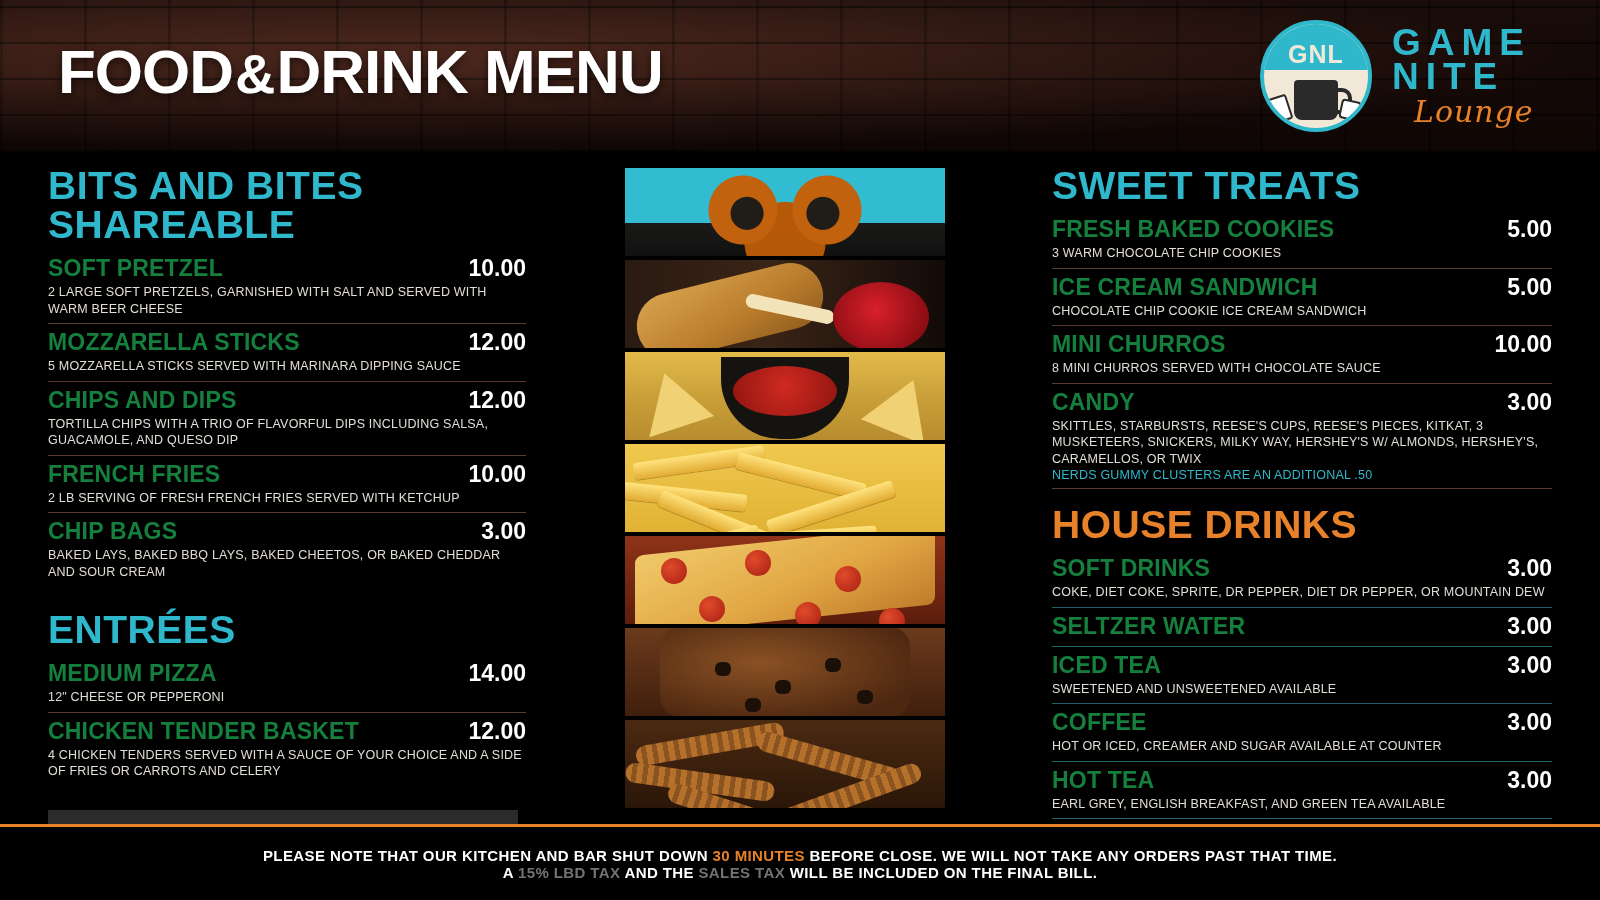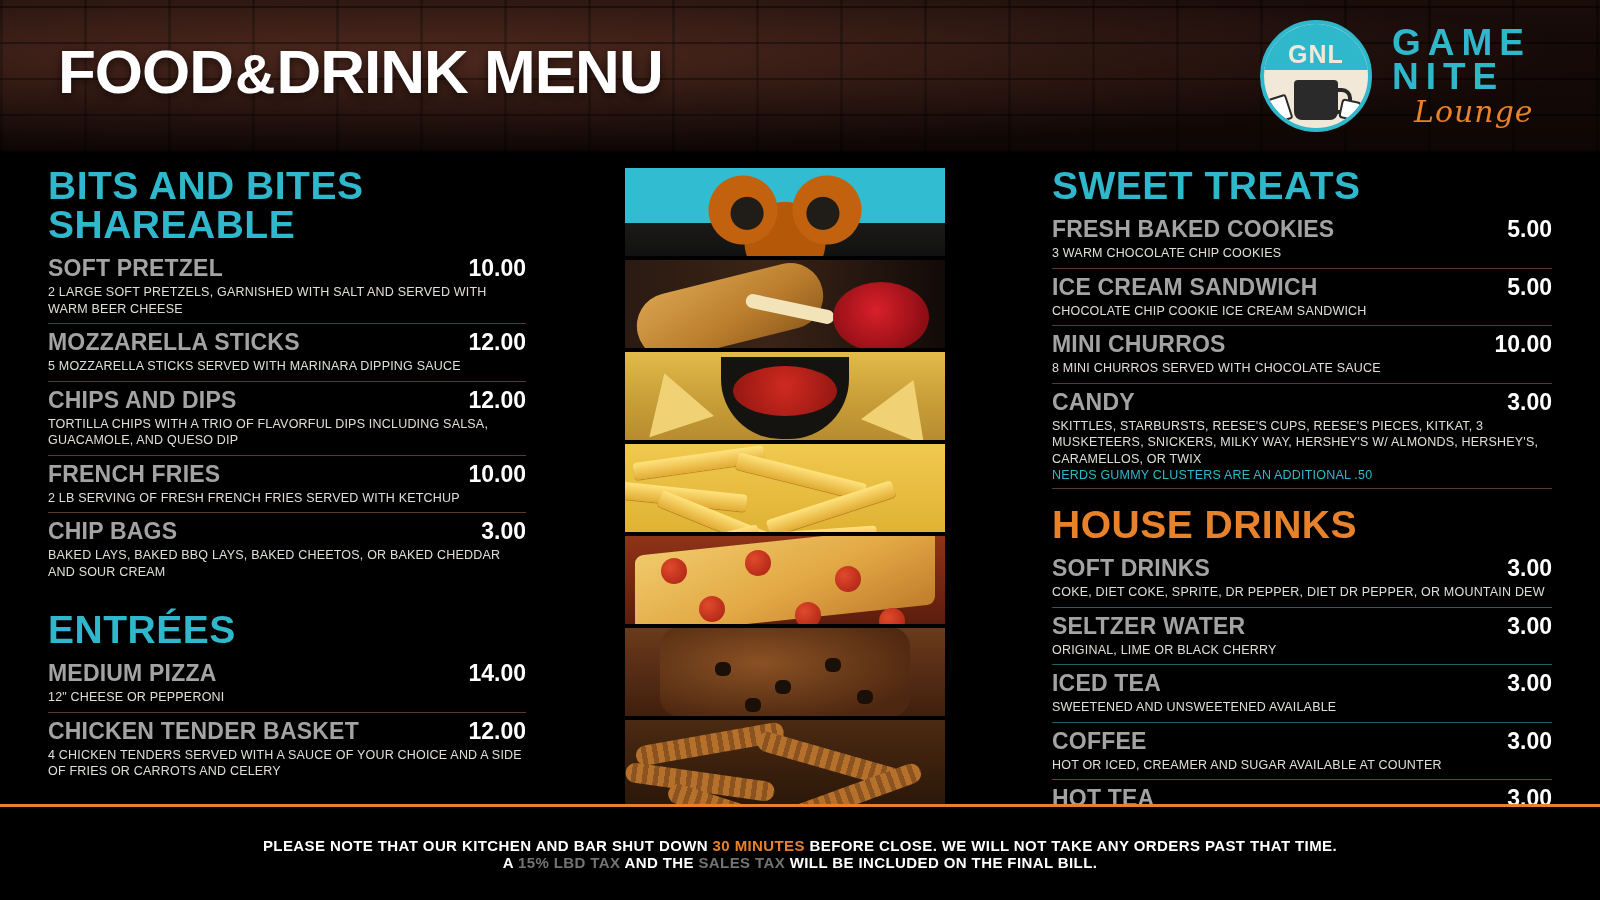--- a/index.html
+++ b/index.html
@@ -146,21 +146,21 @@
     padding: 5px 0 6px 0;
     border-bottom: 1px solid #5a3a2a;
   }
   .item.nolines { border-bottom: none; }
   .item-row {
     display: flex;
     align-items: baseline;
     justify-content: space-between;
   }
   .item-name {
-    color: #a3a3a3;
+    color: #15803d;
     font-size: 23px;
     font-weight: bold;
     letter-spacing: 0.2px;
   }
   .item-price {
     color: #fff;
     font-size: 23px;
     font-weight: bold;
     white-space: nowrap;
     padding-left: 12px;
@@ -315,21 +315,21 @@
     position: absolute;
     width: 150px; height: 20px;
     border-radius: 10px;
     background: repeating-linear-gradient(90deg, #b5712c 0 6px, #8a5320 6px 11px);
   }
 
   
   .footer {
     position: absolute;
     bottom: 0; left: 0;
-    width: 1600px; height: 96px;
+    width: 1600px; height: 76px;
     background: #000;
     border-top: 3px solid #e8822a;
     display: flex; flex-direction: column;
     align-items: center; justify-content: center;
   }
   .footer .line {
     color: #fff;
     font-size: 15px;
     font-weight: bold;
     letter-spacing: 0.4px;
@@ -493,21 +493,20 @@
           <span class="item-price">3.00</span>
         </div>
         <div class="item-desc">COKE, DIET COKE, SPRITE, DR PEPPER, DIET DR PEPPER, OR MOUNTAIN DEW</div>
       </div>
 
       <div class="item sep-cyan">
         <div class="item-row">
           <span class="item-name">SELTZER WATER</span>
           <span class="item-price">3.00</span>
         </div>
-        <div class="item-desc">ORIGINAL, LIME or BLACK CHERRY</div>
       </div>
 
       <div class="item sep-cyan">
         <div class="item-row">
           <span class="item-name">ICED TEA</span>
           <span class="item-price">3.00</span>
         </div>
         <div class="item-desc">SWEETENED and UNSWEETENED AVAILABLE</div>
       </div>
 

